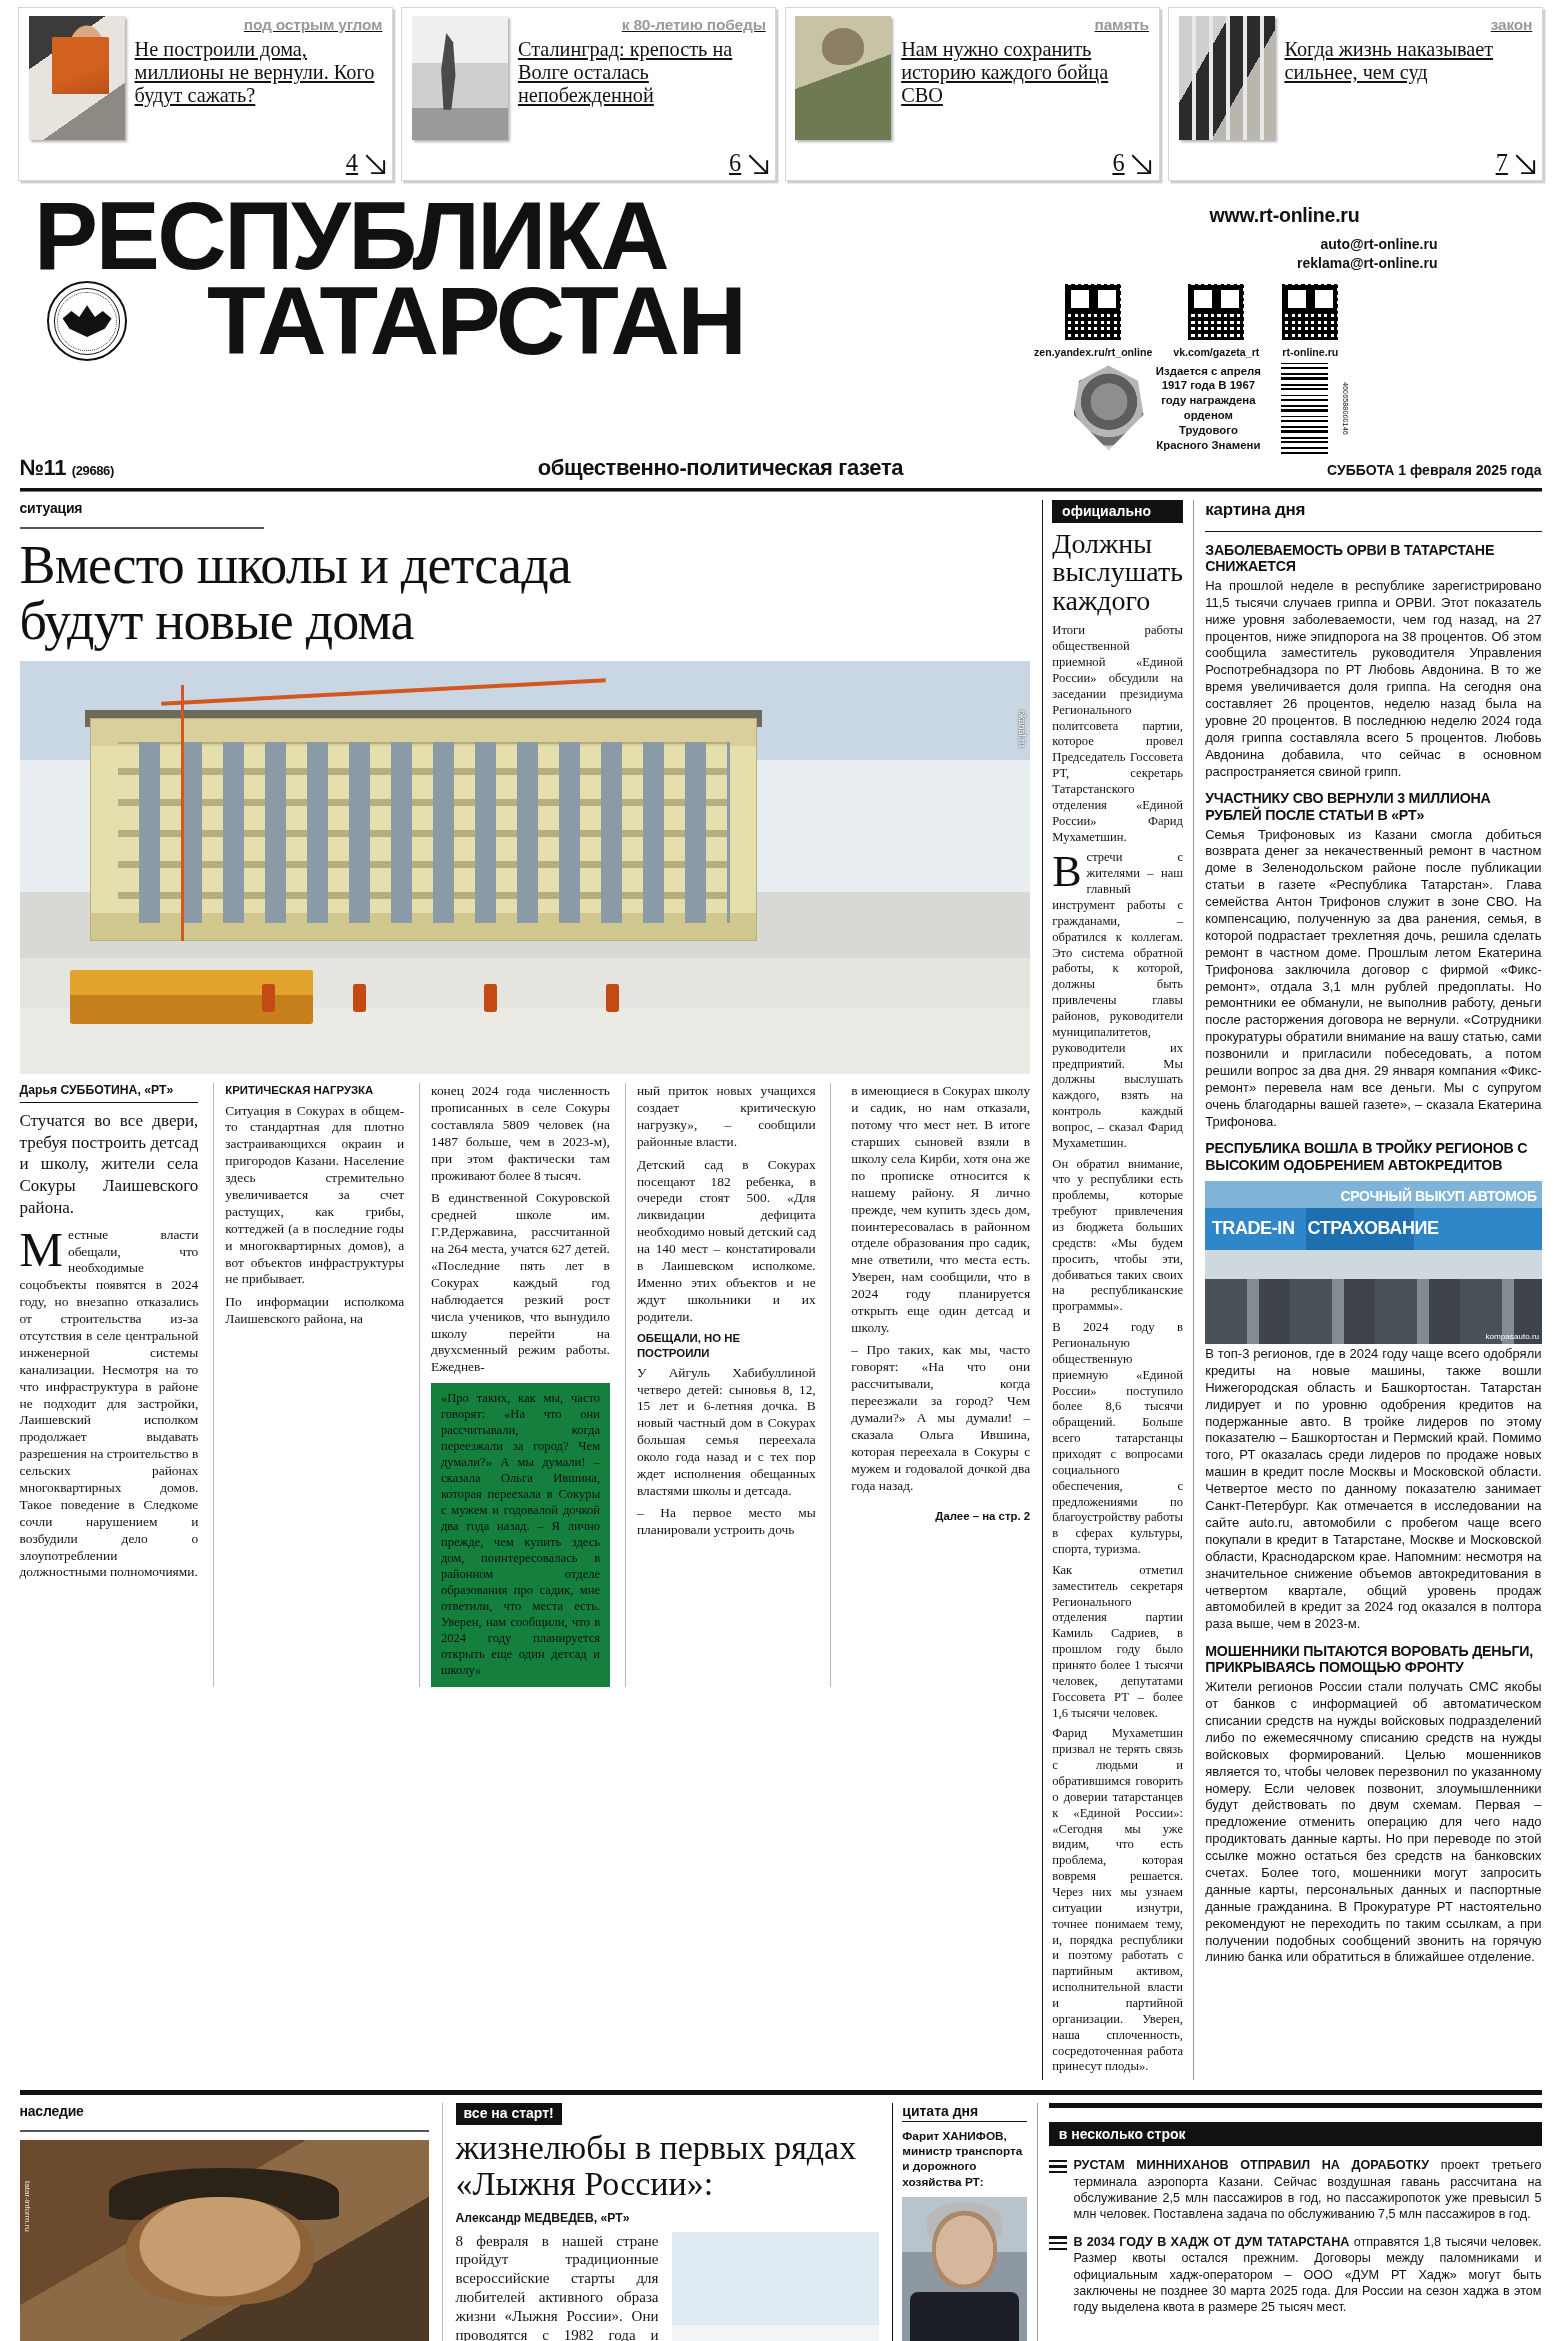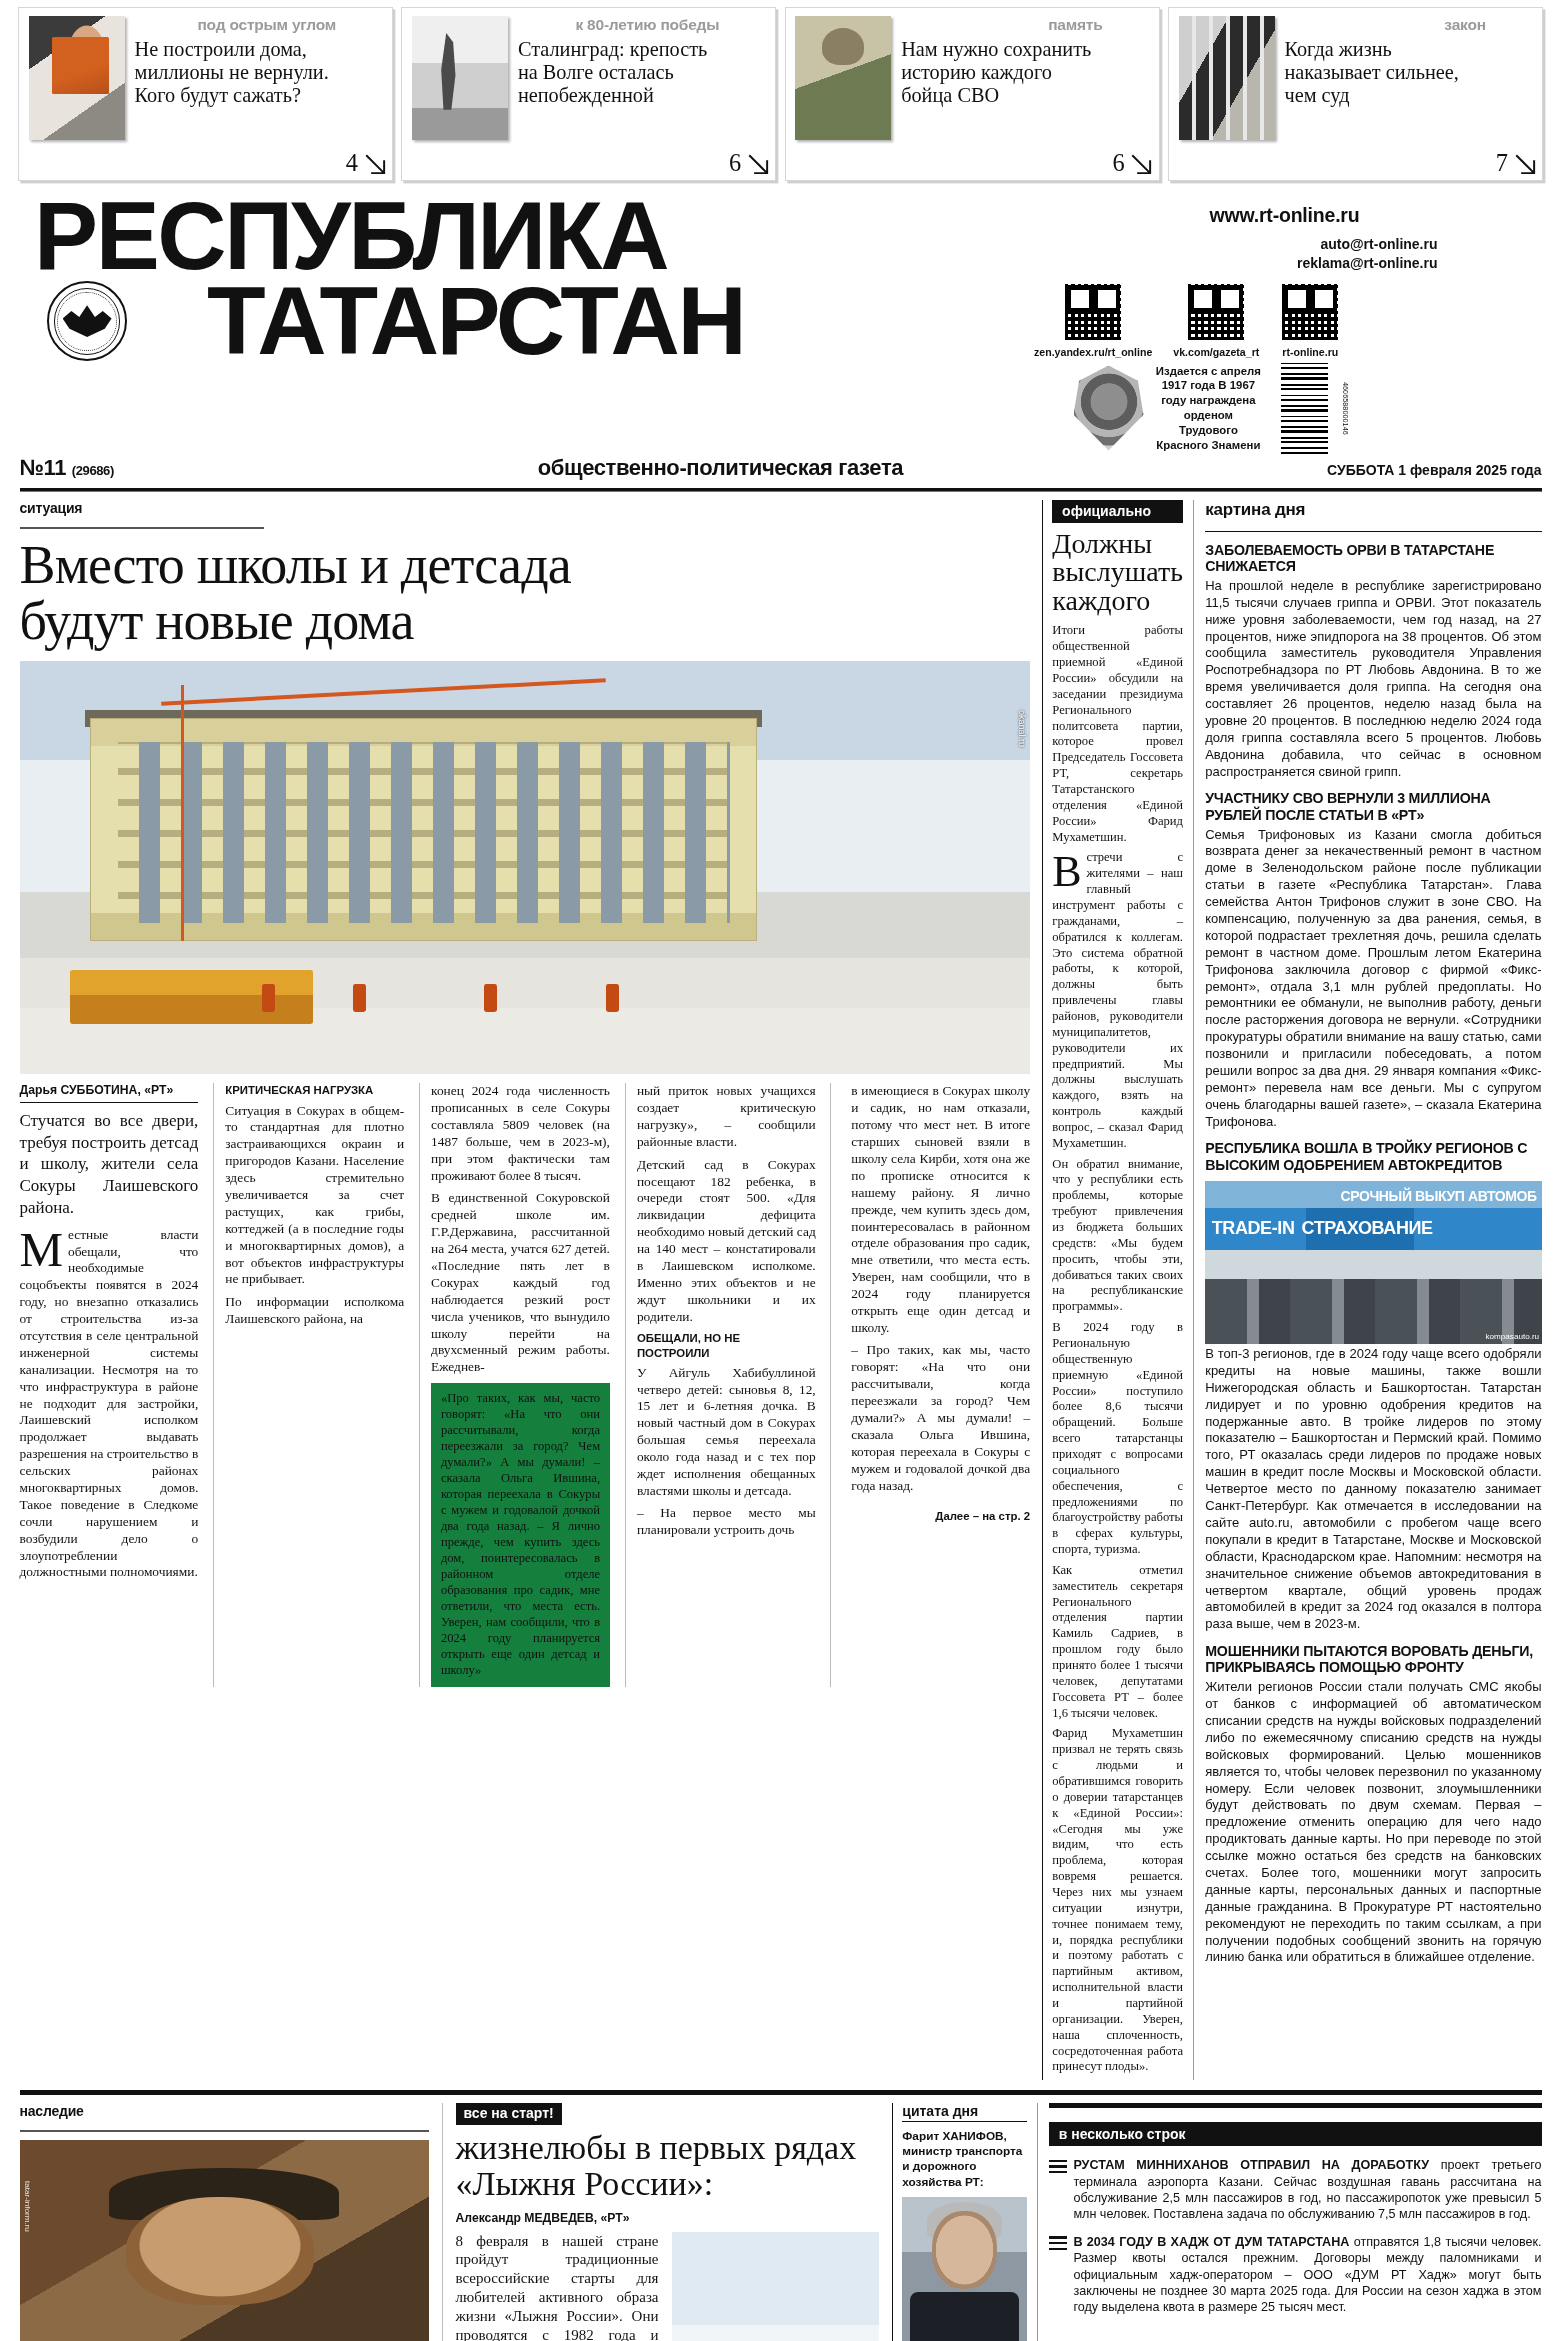--- a/index.html
+++ b/index.html
@@ -14,23 +14,24 @@
 
   
   .teaser-strip {
     display: flex; gap: 8.1px;
     padding: 6.5px 18px 8.1px 18px;
     height: 189px;
   }
   .teaser {
     flex: 1 1 0; background: #fff;
     border: 0.8px solid #d6d6d6;
-    display: flex; flex-direction: row;
+    display: flex; flex-direction: column;
     position: relative;
     box-shadow: 2.4px 2.4px 0 #cfcfcf;
+    text-decoration: underline;
   }
   .teaser-inner { display: flex; padding: 8.1px 9.8px 3.3px 9.8px; flex: 1; }
   .teaser-thumb {
     width: 96px; height: 124px; flex: 0 0 96px;
     margin-right: 9.8px;
     background-size: cover; background-position: center;
     box-shadow: 1.6px 1.6px 2.4px rgba(0,0,0,.3);
   }
   .t1 { background:
       radial-gradient(ellipse at 60% 30%, #d9a882 0 22%, transparent 23%),
@@ -240,21 +241,21 @@
   .news-body {
     font-size: 13px; line-height: 1.3; text-align: justify;
   }
   .news-photo {
     width: 100%; height: 163px; margin: 8.1px 0 1.6px 0; position: relative; overflow: hidden;
     background: linear-gradient(180deg,#7fb4d8 0 40%, #cfd9dd 40% 62%, #9aa2a6 62%);
   }
   .np-band {
     position:absolute; left:0; top:16%; width:100%; height:26%;
     background: linear-gradient(90deg,#2f86c9 0 30%, #1e6fb0 30% 62%, #2f86c9 62%);
-    color:#fff; font-weight:700; font-size:18px; display:flex; align-items:center; gap:7px; padding-left:6.5px;
+    color:#fff; font-weight:700; font-size:18px; display:flex; align-items:center; gap:13px; padding-left:6.5px;
     letter-spacing:-0.4px;
   }
   .np-cars { position:absolute; left:0; bottom:0; width:100%; height:40%;
     background: repeating-linear-gradient(90deg,#4a5157 0 42px,#848c92 42px 54px,#3e4449 54px 85px);}
   .photo-cred-r { position:absolute; right:2.4px; bottom:3.3px; font-size:8.1px; color:#fff; }
 
   
   .rule-thick2 { height: 4.9px; background: #111; margin: 9.8px 19.5px 0 19.5px; }
   .bottom-grid { display: flex; padding: 8.1px 19.5px 0 19.5px; }
   .b-col1 { flex: 0 0 423px; padding-right: 13px; border-right: 0.8px solid #bbb; }

